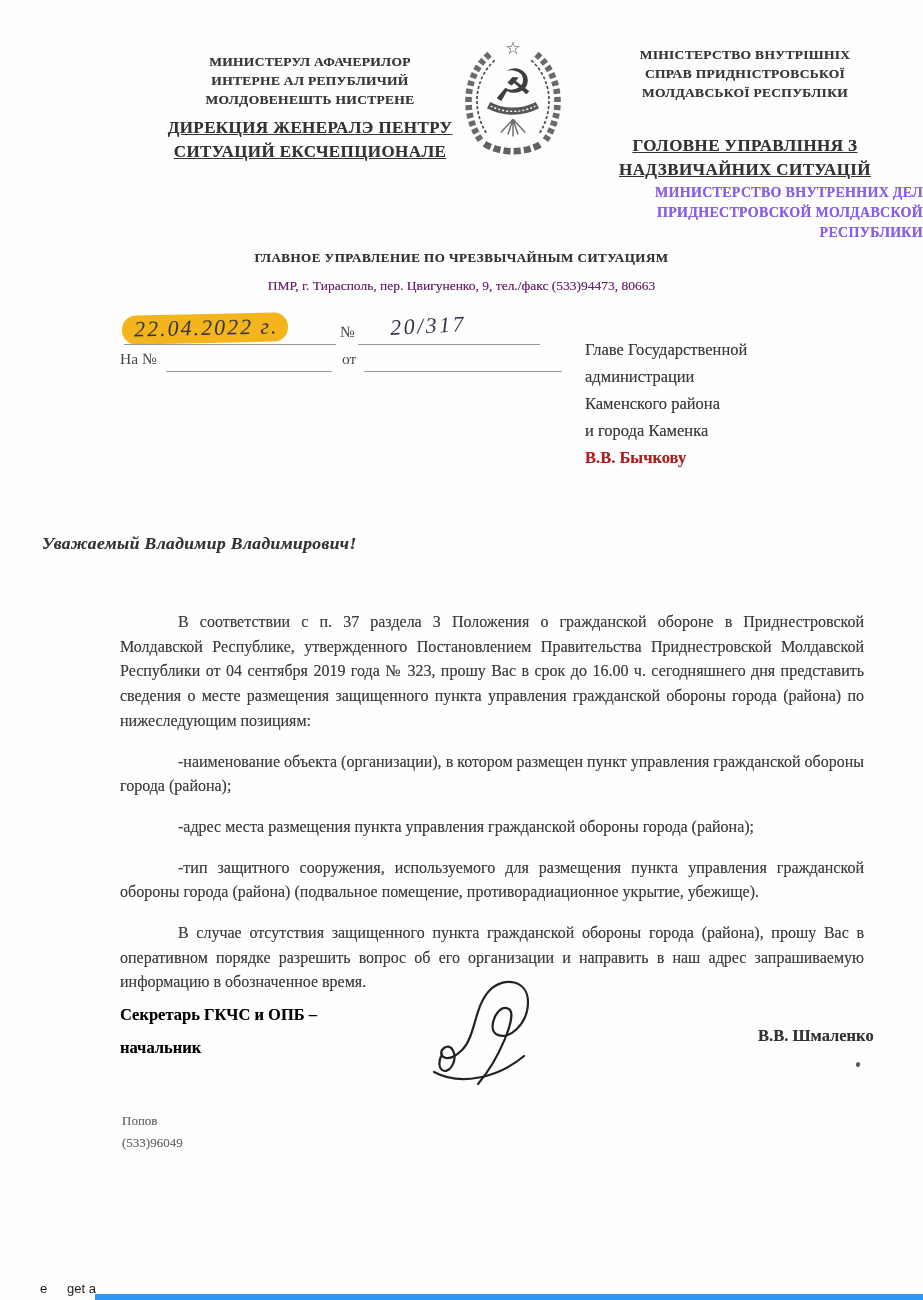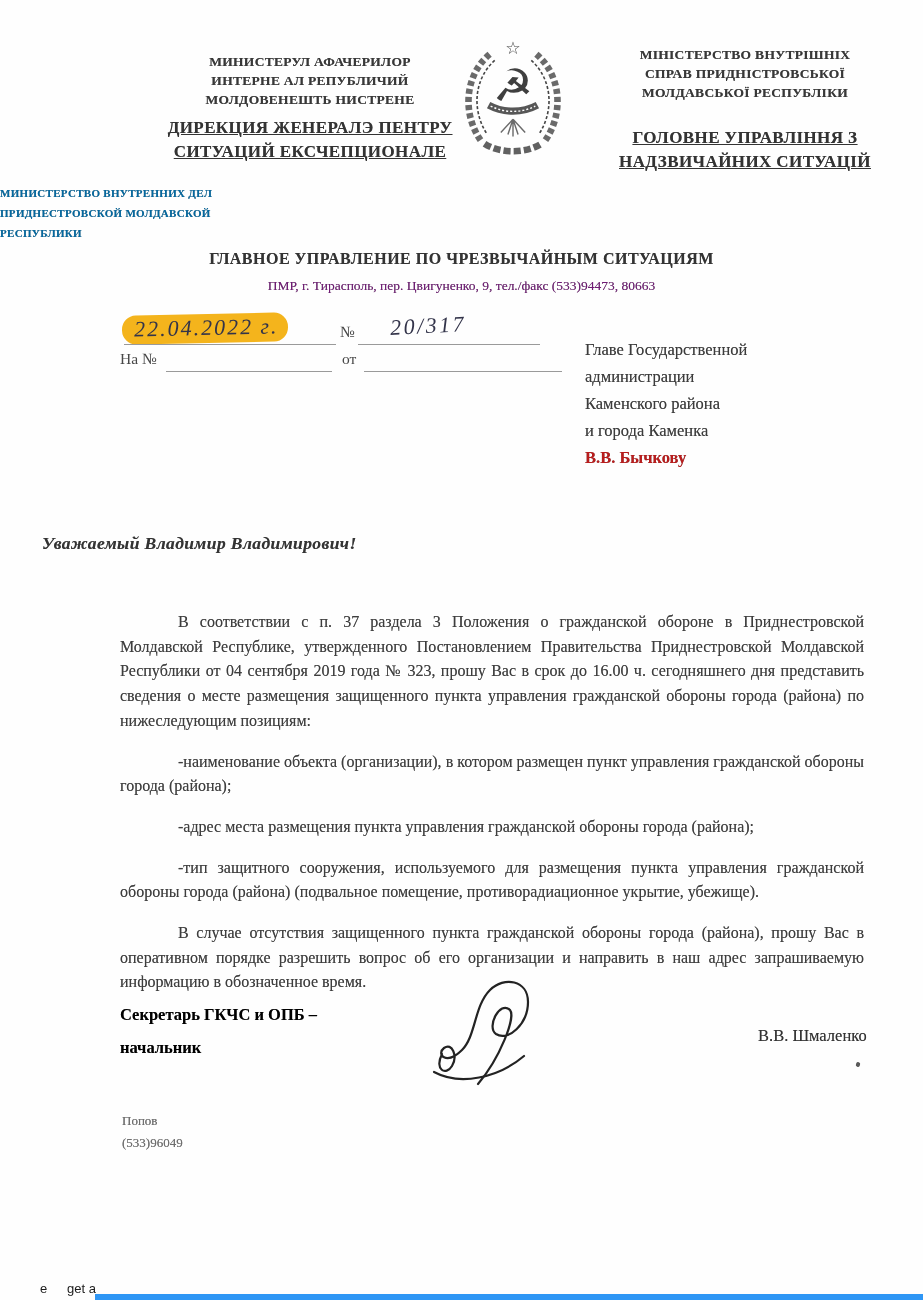--- a/index.html
+++ b/index.html
@@ -5,37 +5,37 @@
   html,body{margin:0;padding:0;background:#e9e9e9;}
   .page{
     position:relative;width:923px;height:1300px;margin:0 auto;
     background:#fefefe;overflow:hidden;
     font-family:"Liberation Serif", serif;color:#3d3d3d;
   }
   .abs{position:absolute;}
   .scan{text-shadow:0 0 0.6px rgba(80,80,80,.65);}
   .hdr-org{font-size:13.5px;font-weight:bold;line-height:19px;text-align:center;color:#383838;letter-spacing:.3px;}
   .hdr-dept{font-size:17px;font-weight:bold;line-height:24px;text-align:center;color:#333;letter-spacing:.4px;text-decoration:underline;}
-  .center-org{font-size:11px;font-weight:bold;line-height:20px;text-align:left;color:#0369a1;width:100%;letter-spacing:.3px;}
-  .main-title{font-size:16px;font-weight:bold;text-align:center;width:100%;color:#333;letter-spacing:.5px;}
+  .center-org{font-size:14px;font-weight:bold;line-height:20px;text-align:right;color:#8b5cf6;width:100%;letter-spacing:.3px;}
+  .main-title{font-size:13px;font-weight:bold;text-align:center;width:100%;color:#333;letter-spacing:.5px;}
   .addr{font-size:13.5px;text-align:center;width:100%;color:#701a75;}
   .refline{font-size:15.5px;color:#474747;}
   .hand{font-family:"Liberation Serif",serif;font-style:italic;color:#33344a;}
   .date-hl{
     background:#f4b41c;border-radius:14px;padding:1px 10px 2px 12px;
     font-size:22px;letter-spacing:2px;transform:rotate(-1.2deg);display:inline-block;
   }
   .hand-num{font-size:22px;letter-spacing:2.5px;transform:rotate(-3deg);display:inline-block;}
   .recipient{font-size:16.5px;line-height:27px;color:#3c3c3c;}
   .recipient .bold{font-weight:bold;color:#b91c1c;}
   .salut{font-size:17.5px;font-weight:bold;font-style:italic;color:#343434;text-align:left;width:100%;padding-left:42px;box-sizing:border-box;letter-spacing:.4px;}
   .body-text{font-size:16px;line-height:24.7px;text-align:justify;color:#3e3e3e;}
   .body-text p{margin:16px;text-indent:58px;}
   .sig-label{font-size:16.5px;font-weight:bold;line-height:33px;color:#000000;}
-  .sig-name{font-size:16.5px;font-weight:normal;color:#323232;text-align:right;}
+  .sig-name{font-size:16.5px;font-weight:bold;color:#323232;text-align:right;}
   .executor{font-size:13px;line-height:22px;color:#6f6f6f;}
   .bottom-artifact{font-family:"Liberation Sans",sans-serif;font-size:13px;color:#1c1c1c;}
   .bluebar{background:#2e96f5;}
   .speck{width:4px;height:5px;background:#5a5a5a;border-radius:2px;transform:rotate(20deg);}
 </style>
 </head>
 <body>
 
 <div class="page">
 
@@ -70,21 +70,21 @@
 
       <text x="55" y="62" text-anchor="middle" font-size="44" fill="#3f3f3f" font-family="DejaVu Sans, sans-serif">☭</text>
     </svg>
   </div>
 
   <div class="abs hdr-org scan" style="left:575px;top:45px;width:340px;">
     <div>МІНІСТЕРСТВО ВНУТРІШНІХ</div>
     <div>СПРАВ ПРИДНІСТРОВСЬКОЇ</div>
     <div>МОЛДАВСЬКОЇ РЕСПУБЛІКИ</div>
   </div>
-  <div class="abs hdr-dept scan" style="left:575px;top:126px;width:340px;">
+  <div class="abs hdr-dept scan" style="left:575px;top:134px;width:340px;">
     <div>ГОЛОВНЕ УПРАВЛІННЯ З</div>
     <div>НАДЗВИЧАЙНИХ СИТУАЦІЙ</div>
   </div>
 
   <div class="abs center-org scan" style="left:0;top:183px;">
     <div>МИНИСТЕРСТВО ВНУТРЕННИХ ДЕЛ</div>
     <div>ПРИДНЕСТРОВСКОЙ МОЛДАВСКОЙ</div>
     <div>РЕСПУБЛИКИ</div>
   </div>
 

